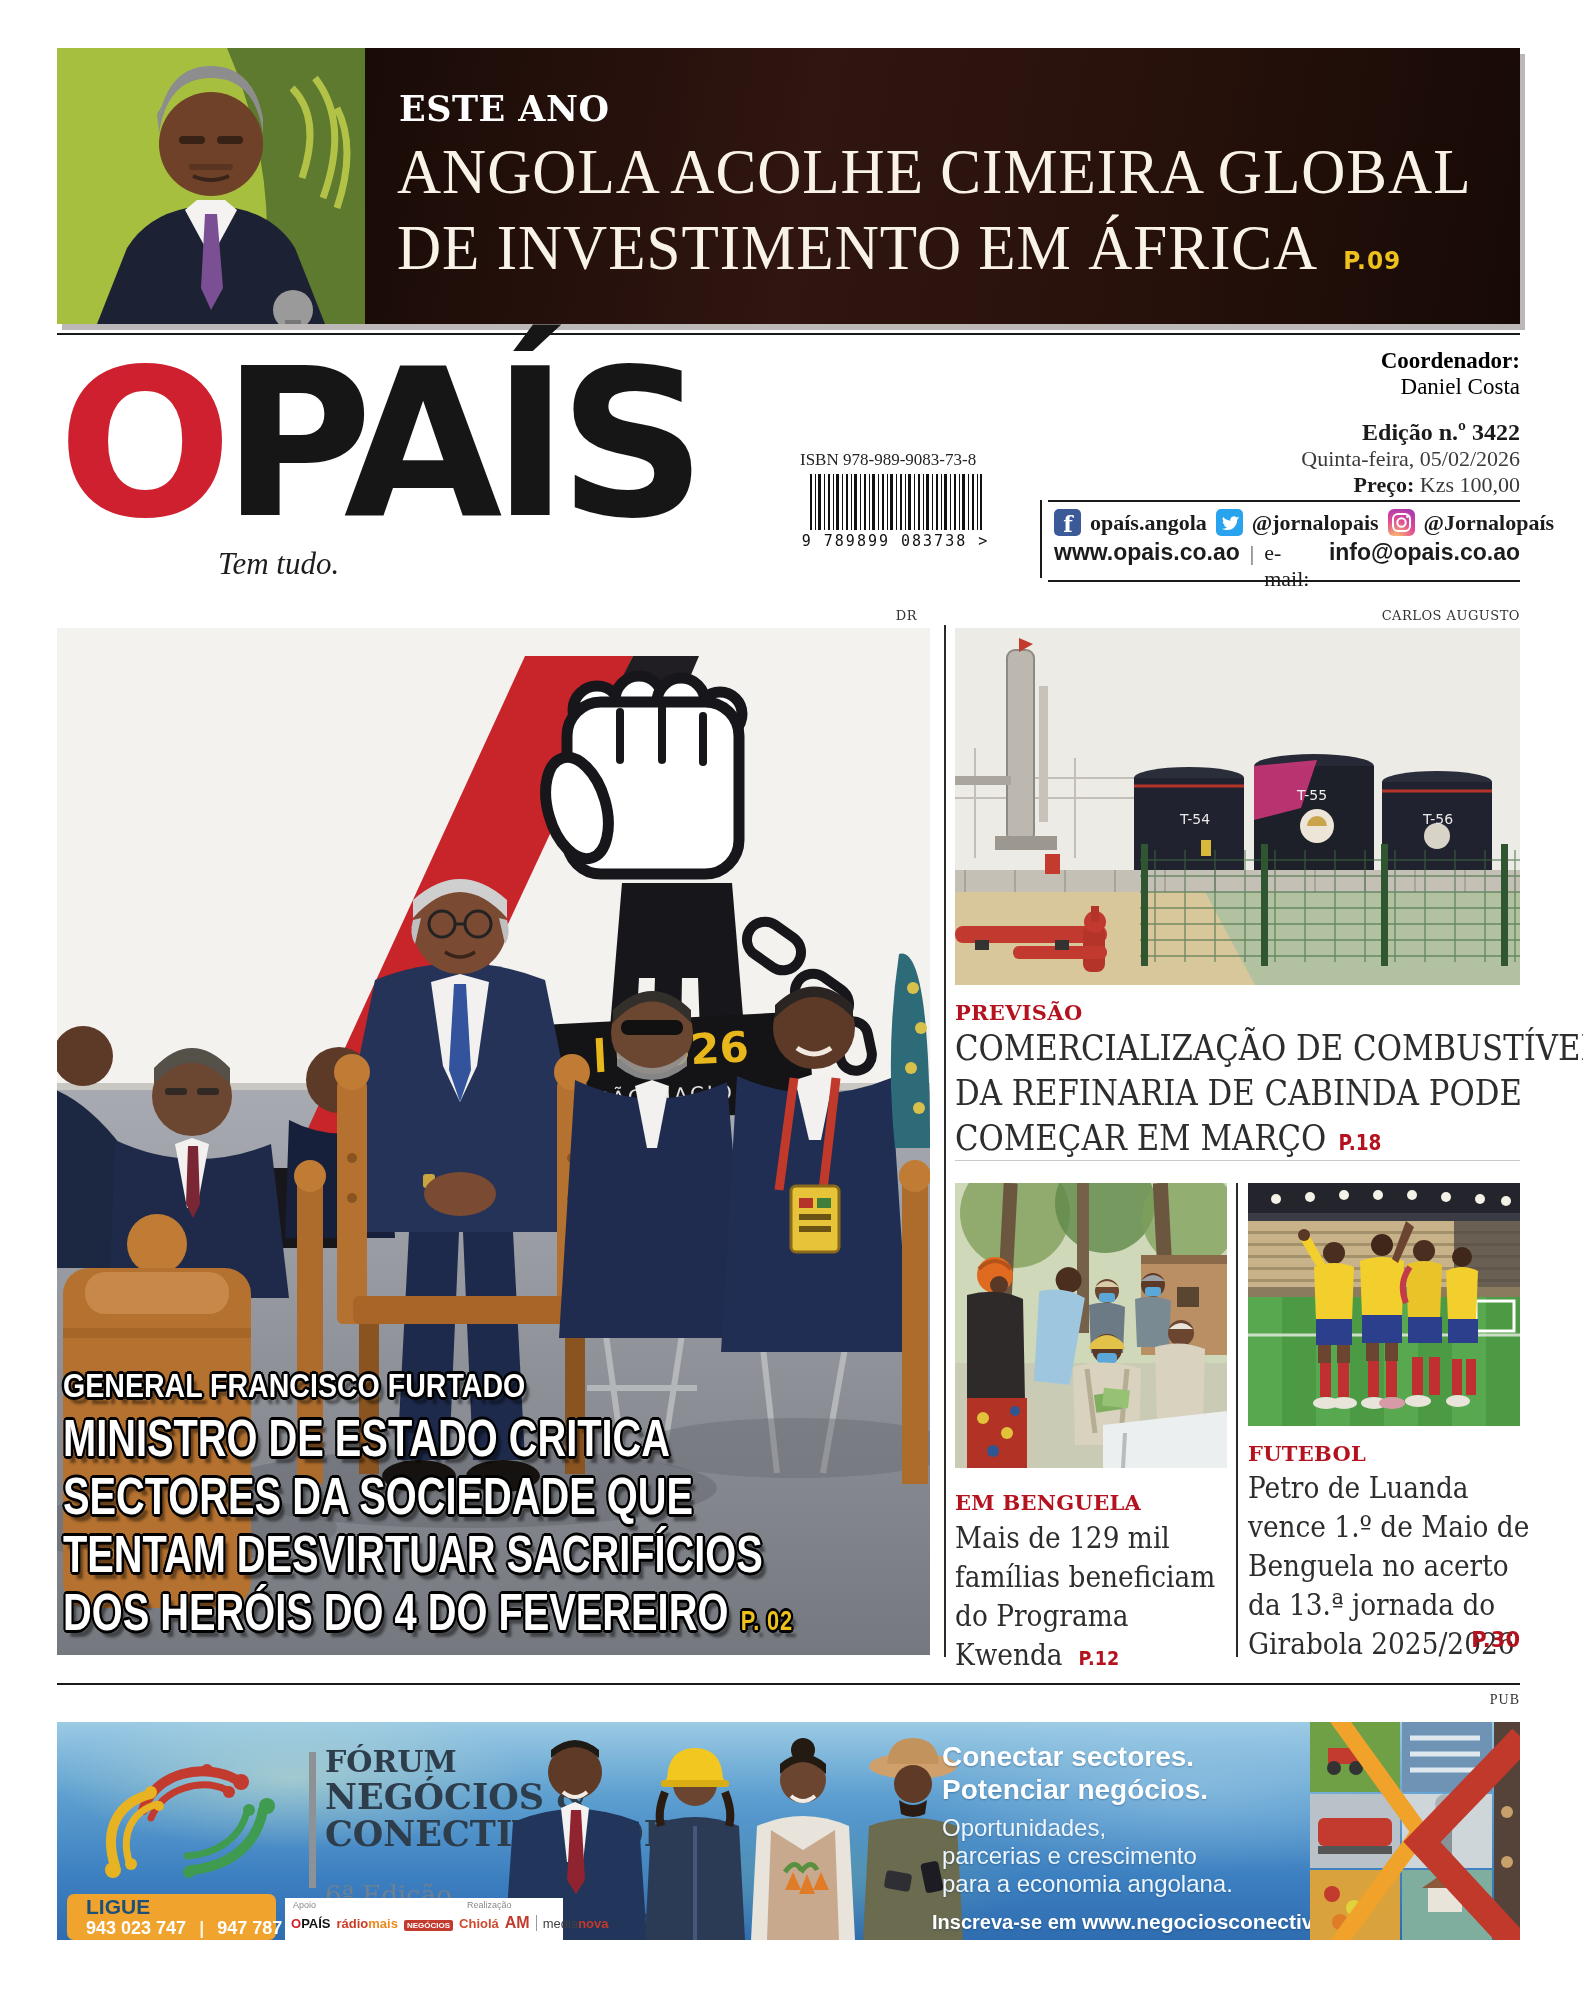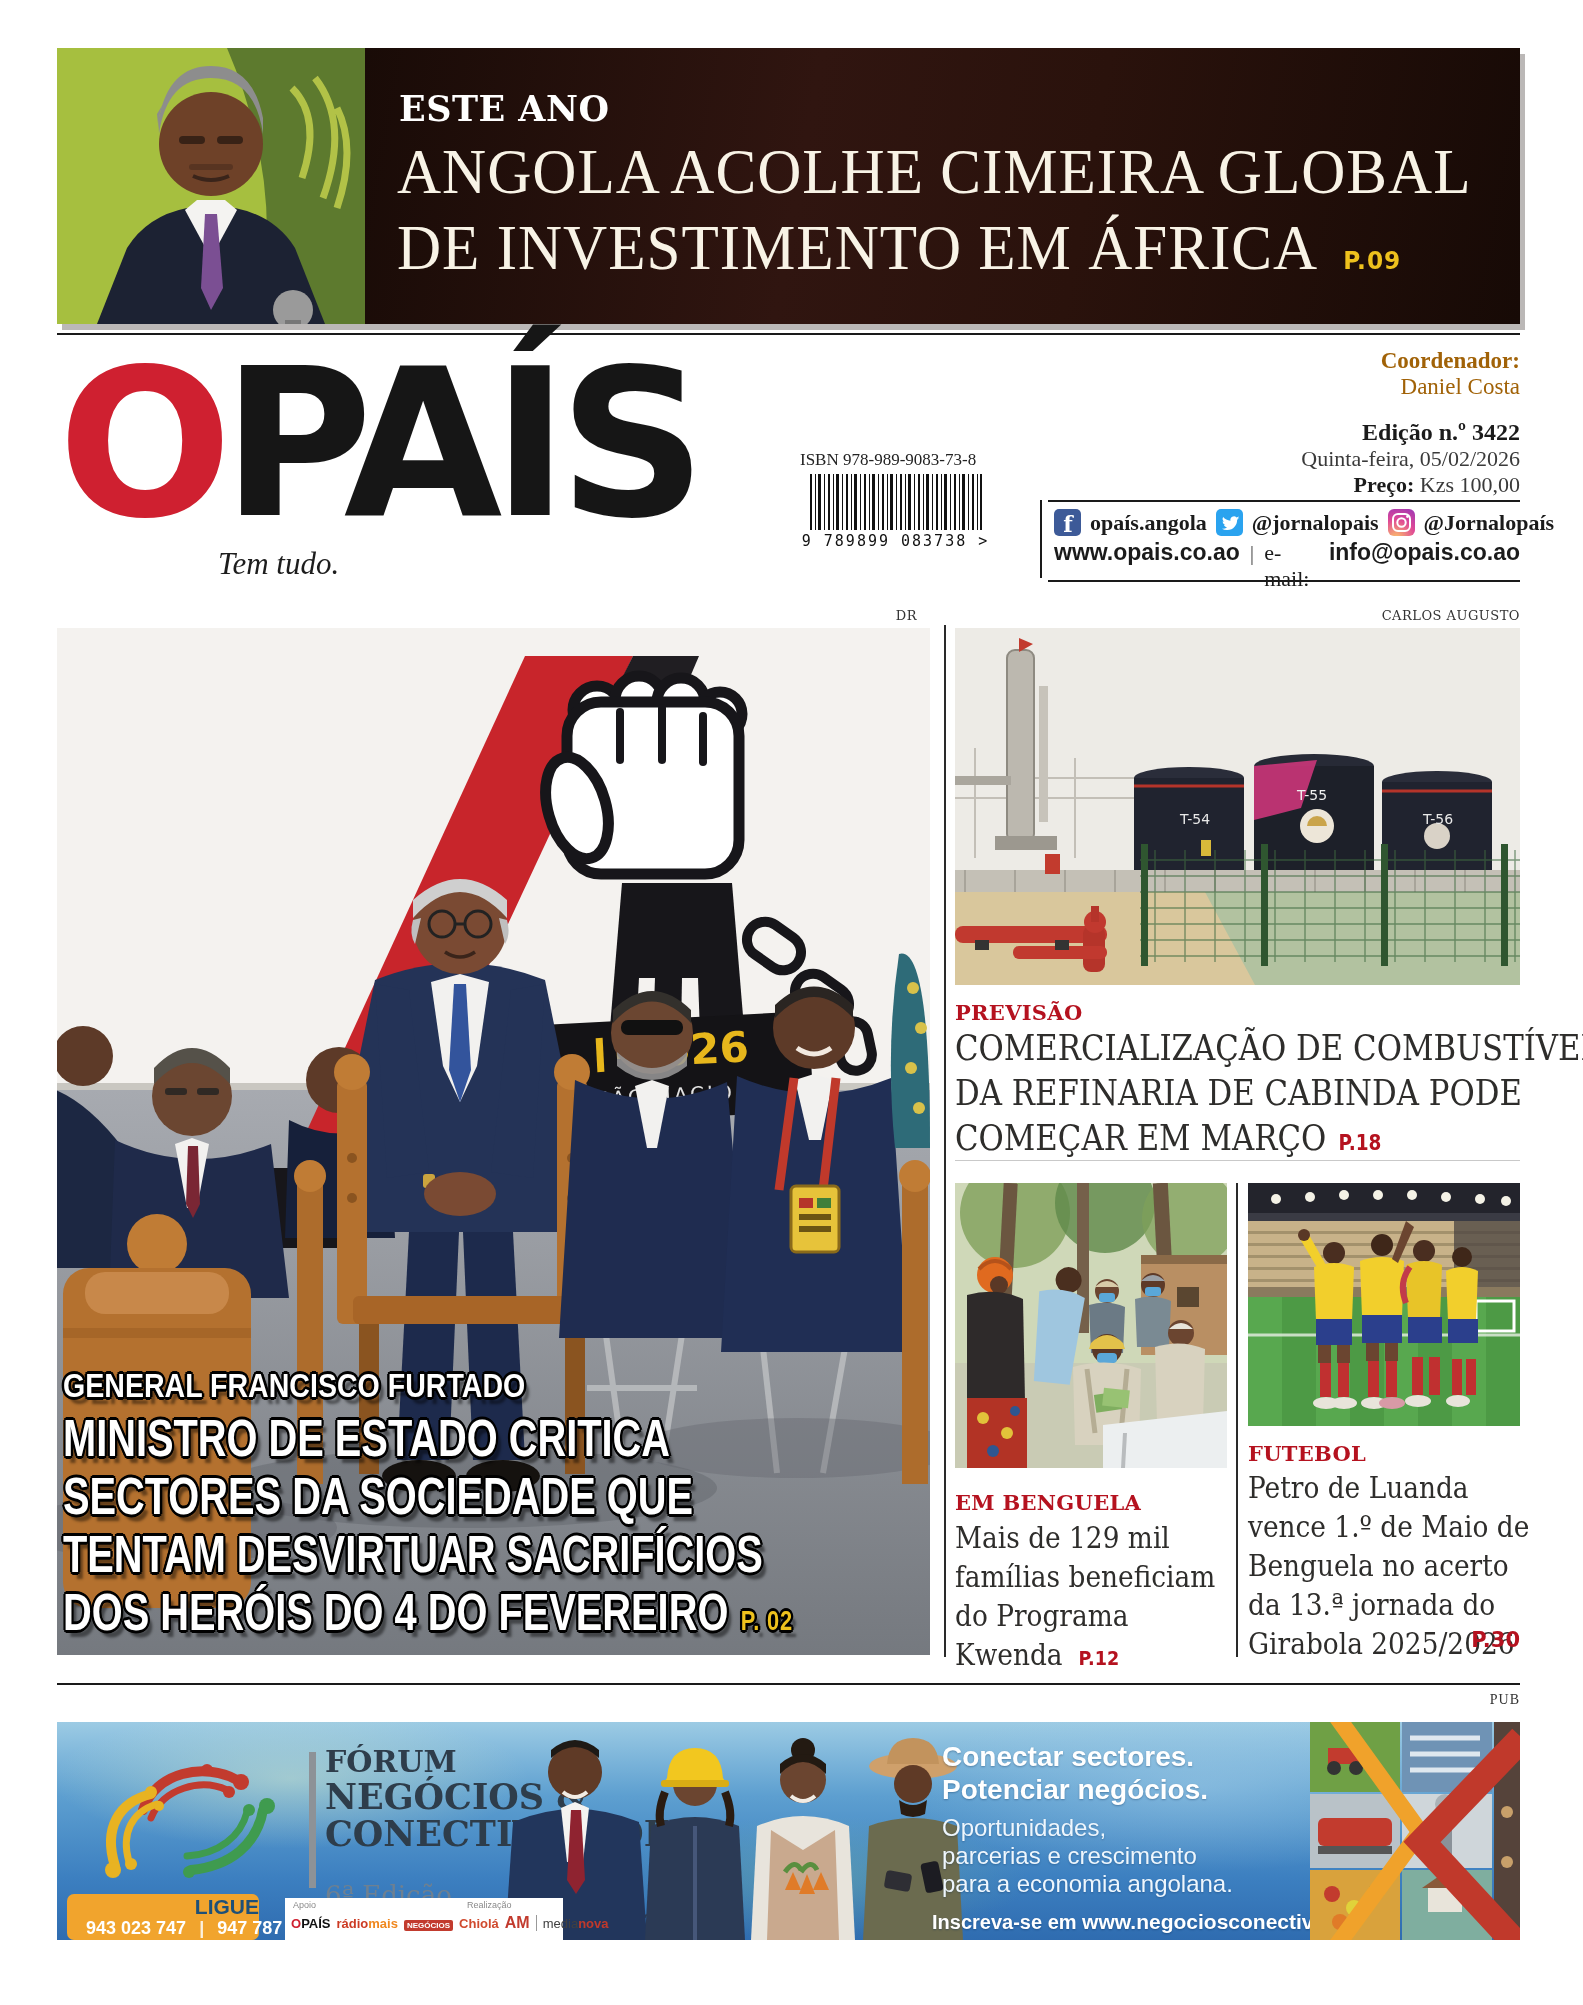--- a/index.html
+++ b/index.html
@@ -20,21 +20,21 @@
   .logo{left:58px;top:338px;font-family:"DejaVu Sans",sans-serif;font-weight:900;font-size:205px;line-height:1.04;letter-spacing:-10px;white-space:nowrap;}
   .logo .o{color:#cf2030;} .logo .rest{color:#161616;}
   .tagline{left:218px;top:546px;font-style:italic;font-size:31px;color:#1d1d1d;}
   .isbn{left:800px;top:450px;font-size:17px;color:#222;}
   .barcode{left:798px;top:474px;width:195px;height:92px;}
   .barcode .bars{position:absolute;left:12px;top:0;width:172px;height:56px;
      background:repeating-linear-gradient(90deg,#111 0 2px,transparent 2px 5px,#111 5px 6px,transparent 6px 8px,#111 8px 11px,transparent 11px 14px,#111 14px 15px,transparent 15px 18px);}
   .barcode .digits{position:absolute;left:0;top:58px;width:195px;text-align:center;font-family:"DejaVu Sans Mono",monospace;font-size:15px;letter-spacing:2px;color:#111;}
   .rinfo{left:1050px;top:348px;width:470px;text-align:right;}
   .rinfo .b{font-weight:700;}
-  .rinfo .l1{font-size:23px;line-height:26px;color:#a16207;}
+  .rinfo .l1{font-size:23px;line-height:26px;color:#000000;}
   .rinfo .l2{font-size:24px;line-height:28px;margin-top:18px;}
   .rinfo .l3{font-size:22px;line-height:26px;color:#3a3a3a;}
   .social{left:1048px;top:500px;width:472px;height:78px;border-top:2px solid #1a1a1a;border-bottom:2px solid #1a1a1a;}
   .social .row1{display:flex;align-items:center;gap:9px;margin:7px 0 3px 6px;font-weight:700;font-size:22px;}
   .social .row2{display:flex;align-items:baseline;gap:10px;margin-left:6px;font-size:22px;justify-content:space-between;}
   .ic{width:27px;height:27px;flex:0 0 27px;}
   .vbar-sep{left:1040px;top:500px;width:2px;height:78px;background:#1a1a1a;}
   .credit{font-size:13px;color:#333;letter-spacing:.5px;font-family:"DejaVu Serif",serif;}
   
   .outl{color:#fff;text-shadow:3px 0 0 #000,-3px 0 0 #000,0 3px 0 #000,0 -3px 0 #000,2px 2px 0 #000,-2px -2px 0 #000,-2px 2px 0 #000,2px -2px 0 #000,6px 7px 3px rgba(0,0,0,.45);}
@@ -58,21 +58,21 @@
         linear-gradient(180deg,#9ccbe4 0%,#5d9fd0 34%,#3c7fc0 72%,#2f6cb0 100%);}
   .ad-title{left:268px;top:24px;line-height:1;color:#2e3d4b;font-family:"DejaVu Serif",serif;}
   .ad-t1{font-weight:700;font-size:30px;line-height:32px;}
   .ad-t2{font-weight:700;font-size:35px;line-height:37px;}
   .ad-t3{font-weight:700;font-size:35px;line-height:37px;}
   .ad-ed{font-size:26px;line-height:30px;color:#6e8091;margin-top:28px;}
   .ad-pd{font-weight:700;font-size:20px;line-height:25px;color:#2e3d4b;}
   .ad-slogan{font-family:"Liberation Sans",sans-serif;font-weight:700;font-size:28px;line-height:33px;color:#ffffff;text-shadow:0 1px 2px rgba(0,40,80,.35);}
   .ad-body{font-family:"Liberation Sans",sans-serif;font-weight:400;font-size:24px;line-height:28px;color:#eef6fd;text-shadow:0 1px 2px rgba(0,40,80,.3);}
   .ad-cta{font-family:"Liberation Sans",sans-serif;font-weight:700;font-size:20px;color:#fff;text-shadow:0 1px 2px rgba(0,40,80,.4);white-space:nowrap;}
-  .ligue{left:10px;top:172px;width:192px;height:46px;background:#f1a42d;border-radius:7px;text-align:right;}
+  .ligue{left:10px;top:172px;width:209px;height:46px;background:#f1a42d;border-radius:7px;}
   .ligue .lab{font-family:"Liberation Sans",sans-serif;font-weight:700;font-size:21px;color:#1d5078;margin:1px 0 0 19px;line-height:23px;}
   .ligue .num{font-family:"Liberation Sans",sans-serif;font-weight:700;font-size:18px;color:#fff;margin-left:19px;line-height:20px;white-space:nowrap;}
   .logostrip{left:228px;top:176px;width:278px;height:42px;background:#fff;}
   .logostrip .tiny{position:absolute;top:2px;font-family:"Liberation Sans",sans-serif;font-size:9px;color:#8a8a8a;}
   .lg-row{position:absolute;left:6px;top:16px;display:flex;align-items:baseline;gap:6px;font-family:"Liberation Sans",sans-serif;white-space:nowrap;}
   .pub{font-size:14px;color:#333;letter-spacing:1px;}
 </style>
 </head>
 <body>
 

